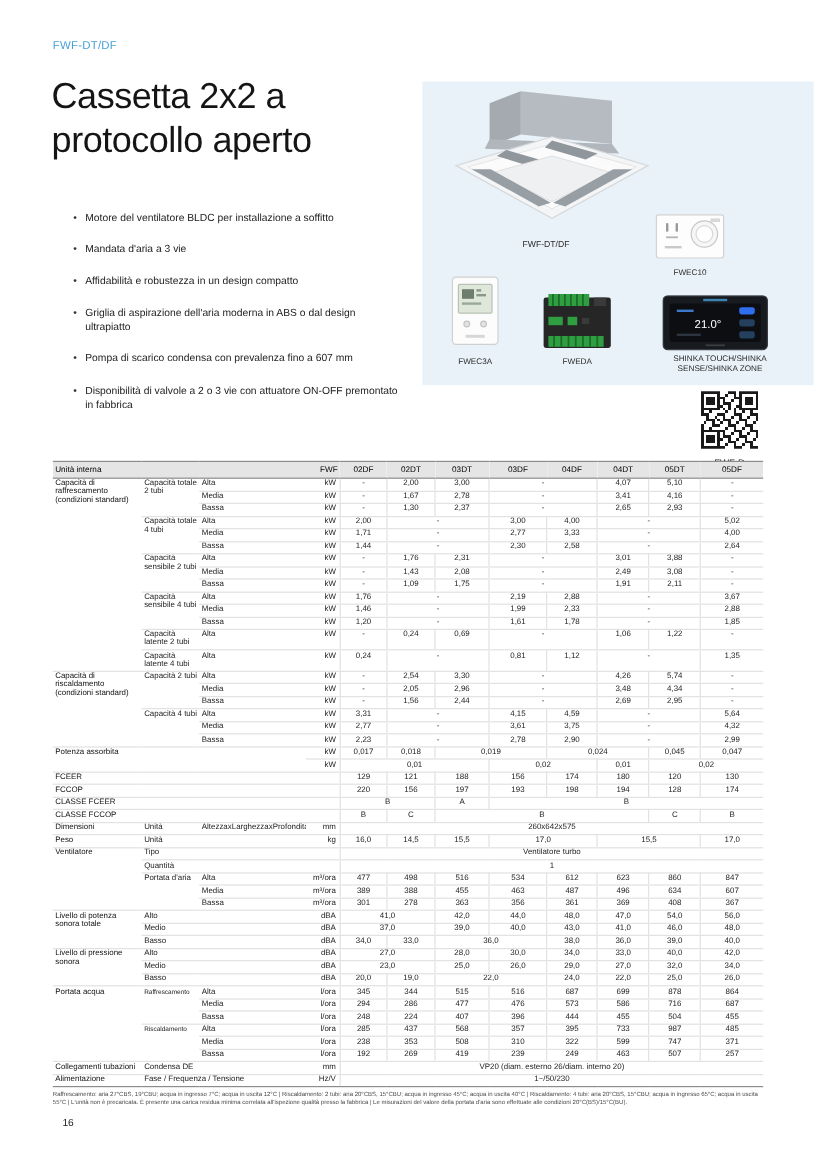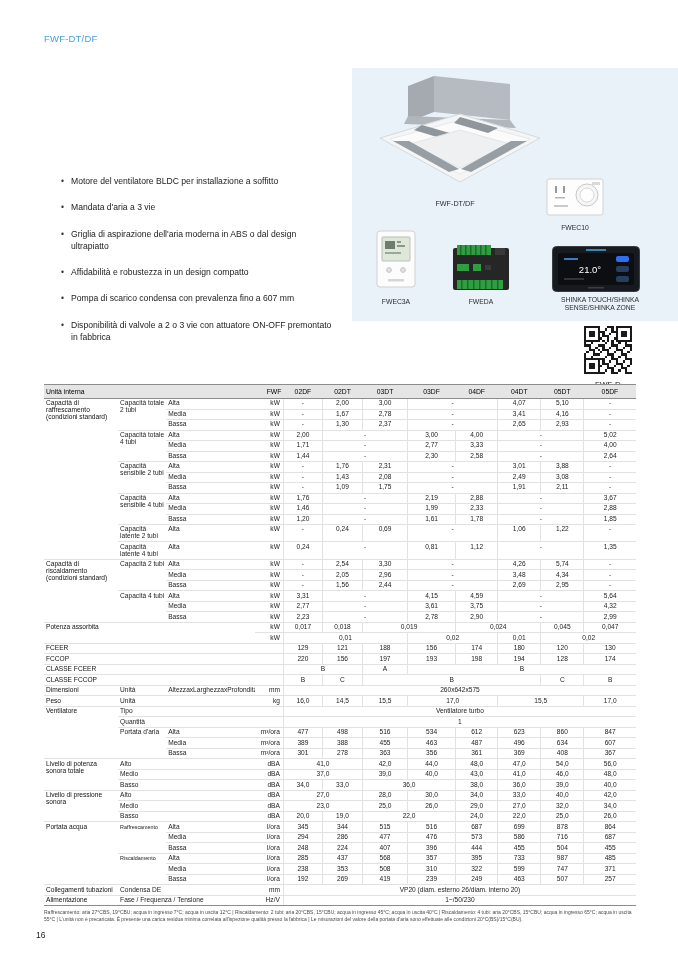--- a/index.html
+++ b/index.html
@@ -32,36 +32,40 @@
   tbody td{font-size:6.6px;line-height:6.9px;padding:1.3px 2px;vertical-align:top;border-bottom:1px solid #e2e2e2;color:#222;}
   tbody td.g{text-align:left;padding-left:2px;color:#111;}
   tbody td.s{text-align:left;}
   tbody td.l{text-align:left;}
   tbody td.u{text-align:right;padding-right:3px;}
   tbody td.v{text-align:center;border-left:1px solid #e2e2e2;}
   tbody td.sm{font-size:5.4px;}
   tbody tr:last-child td{border-bottom:1px solid #8c8c8c;}
 
   .footnote{width:592px;margin-top:3px;font-size:5px;line-height:6.2px;color:#4a4a4a;}
-  .page-number{position:absolute;left:36px;top:930px;font-size:8.5px;color:#222;}
+  .page-number{position:absolute;left:52px;top:930px;font-size:8.5px;color:#222;}
 </style>
 </head>
 <body>
 
 <div class="page">
 
   <div class="doc-code">FWF-DT/DF</div>
 
+  <div class="title">
+    <div>Cassetta 2x2 a</div>
+    <div>protocollo aperto</div>
+  </div>
 
   <div class="features">
     <ul>
         <li>Motore del ventilatore BLDC per installazione a soffitto</li>
         <li>Mandata d'aria a 3 vie</li>
+        <li>Affidabilità e robustezza in un design compatto</li>
         <li>Griglia di aspirazione dell'aria moderna in ABS o dal design ultrapiatto</li>
-        <li>Affidabilità e robustezza in un design compatto</li>
         <li>Pompa di scarico condensa con prevalenza fino a 607 mm</li>
         <li>Disponibilità di valvole a 2 o 3 vie con attuatore ON-OFF premontato in fabbrica</li>
       </ul>
   </div>
 
   <div class="panel">
 
     <svg class="dev" style="left:18px;top:4px;" width="180" height="128" viewBox="0 0 180 128">
       <rect x="48" y="14" width="10" height="4" fill="#9aa0a6"></rect>
       <rect x="44" y="22" width="12" height="4" fill="#9aa0a6"></rect>

